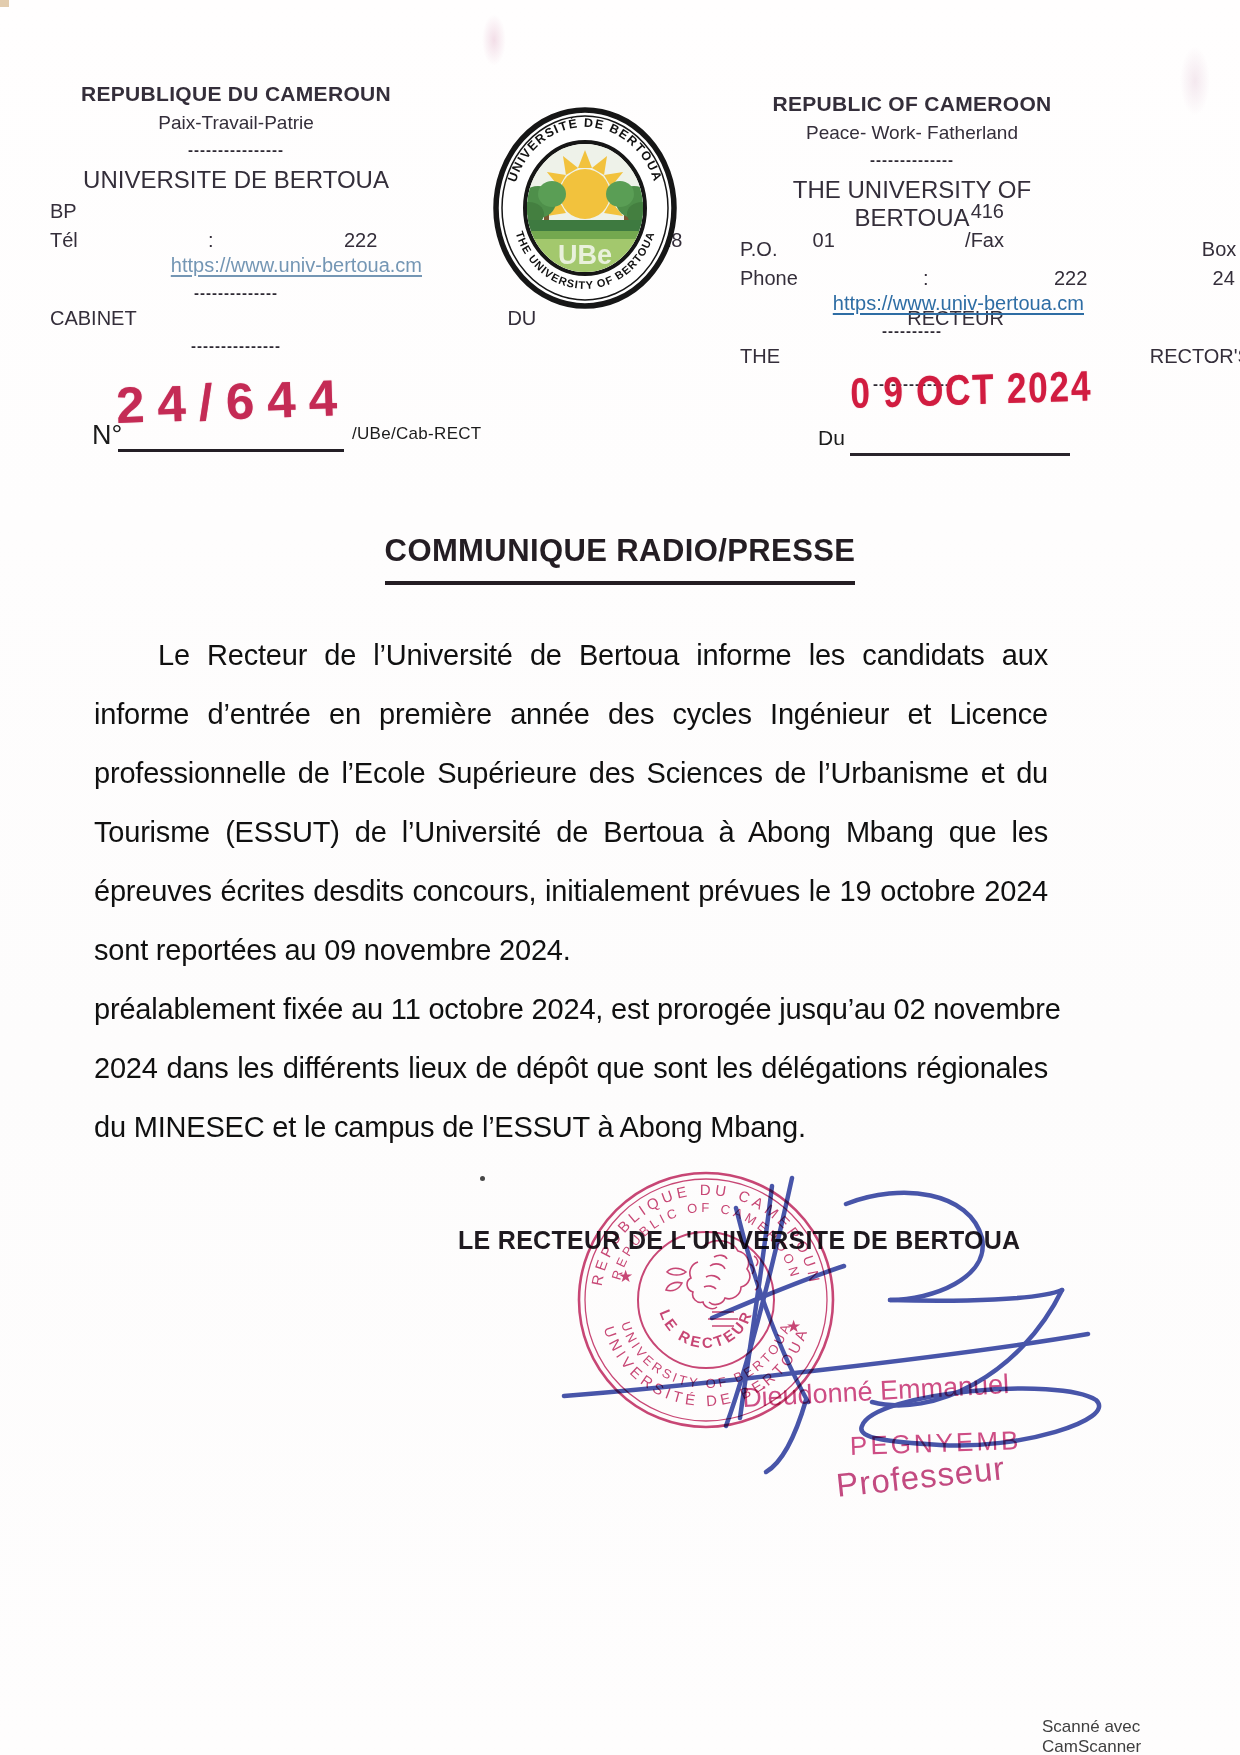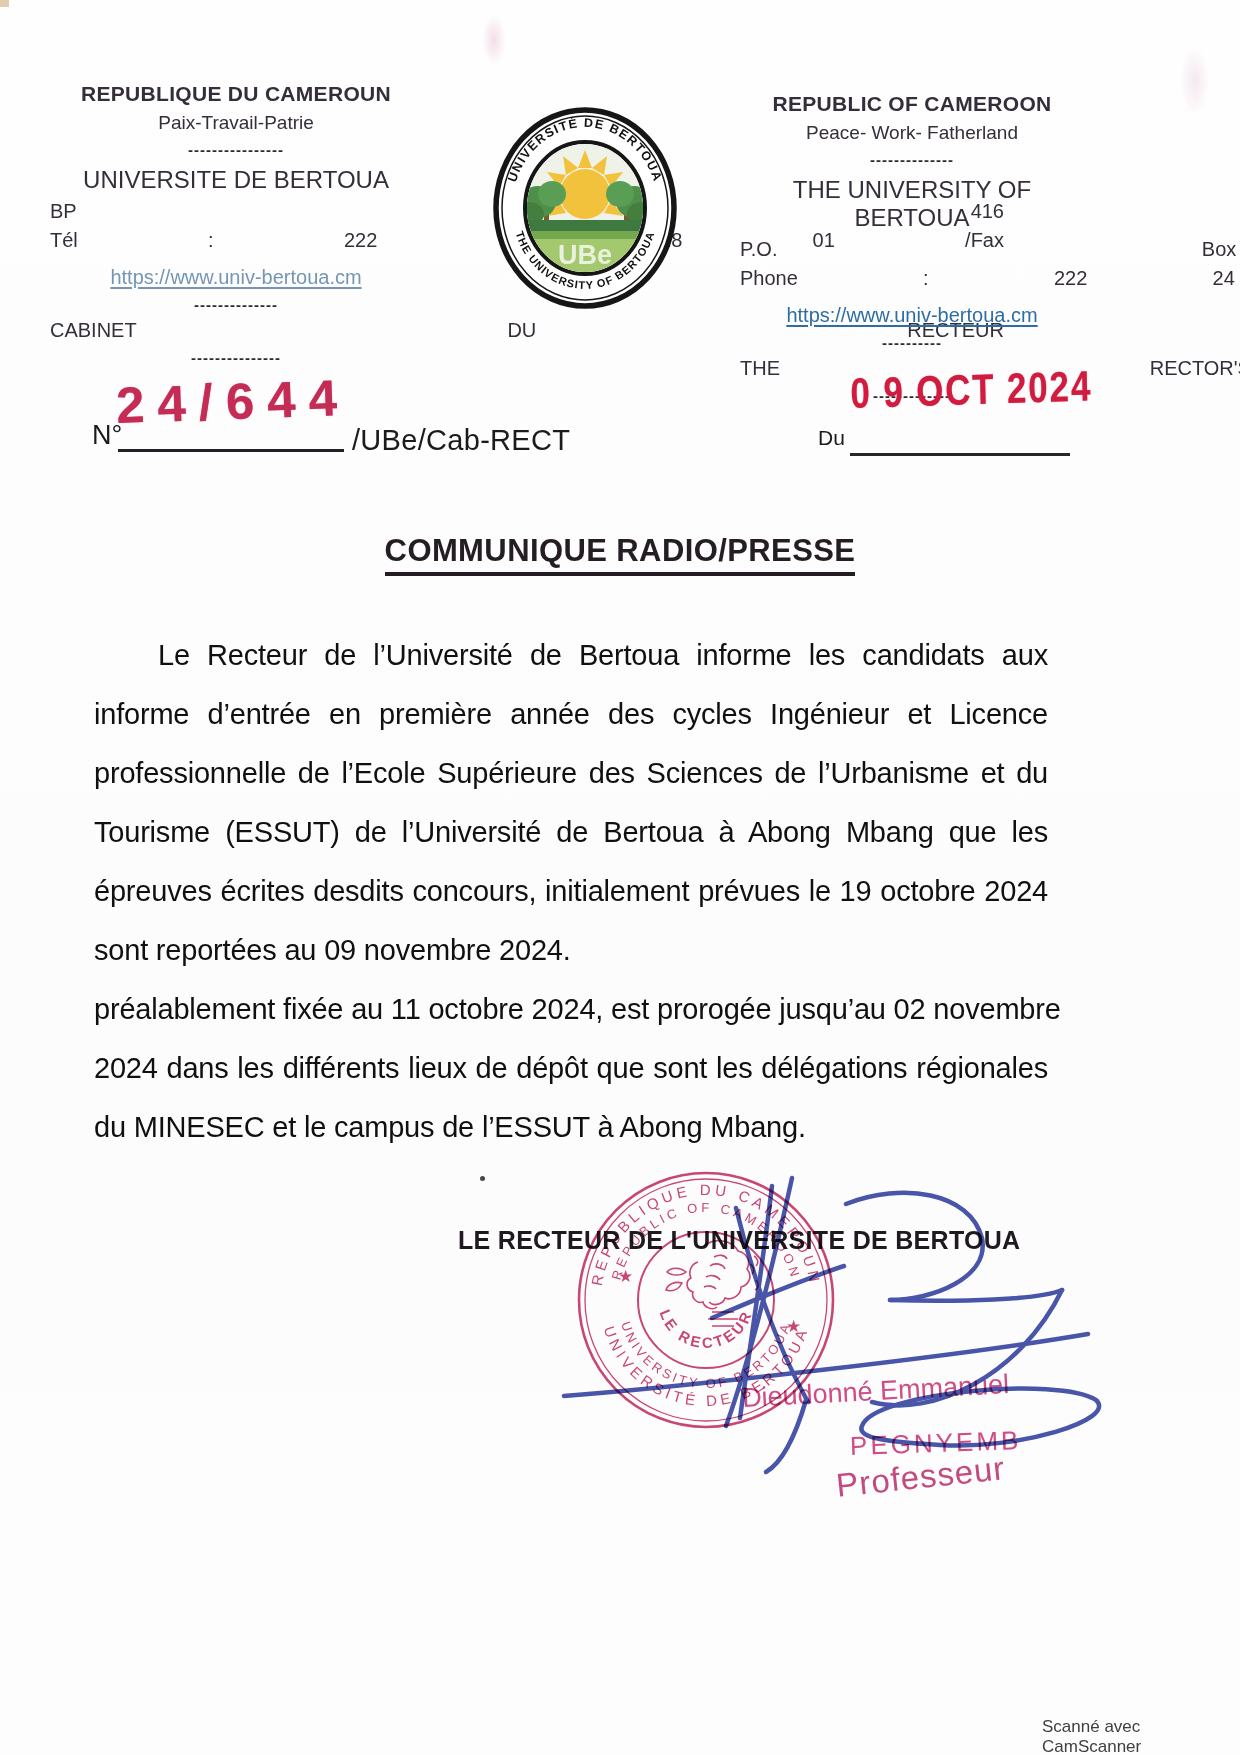--- a/index.html
+++ b/index.html
@@ -10,41 +10,41 @@
   }
   
   .hdr{position:absolute;text-align:center;color:#342e3a;}
   .hdr-left{left:50px;top:82px;width:372px;}
   .hdr-right{left:740px;top:92px;width:344px;}
   .hdr .country{font-weight:bold;font-size:21px;letter-spacing:.3px;}
   .hdr .motto{font-size:19px;margin-top:6px;}
   .hdr .divider{font-size:15px;font-weight:bold;letter-spacing:1px;margin-top:7px;color:#2e2933;}
   .hdr .uline{font-size:24px;margin-top:8px;}
   .hdr .bline{font-size:20px;margin-top:6px;}
-  .hdr .web{font-size:20px;margin-top:14px;text-decoration:underline;text-underline-offset:3px;}
+  .hdr .web{font-size:20px;margin-top:2px;text-decoration:underline;text-underline-offset:3px;text-align:right;}
   .hdr-left .web{color:#7496b4;}
   .hdr-right .web{color:#2e6da4;}
   
   .logo{position:absolute;left:492px;top:106px;}
   
   .ref-label{position:absolute;left:92px;top:420px;font-size:27px;color:#1b1b1b;}
   .ref-number{position:absolute;left:116px;top:372px;font-size:51px;font-weight:bold;
     color:#c42b55;letter-spacing:13px;transform:rotate(-2deg);white-space:nowrap;
     text-shadow:0 0 1px rgba(196,43,85,.6);}
   .ref-underline{position:absolute;left:118px;top:449px;width:226px;height:3px;background:#241f26;}
-  .ref-suffix{position:absolute;left:352px;top:424px;font-size:29px;color:#1b1b1b;letter-spacing:.3px;}
+  .ref-suffix{position:absolute;left:352px;top:424px;font-size:17px;color:#1b1b1b;letter-spacing:.3px;}
   .du-label{position:absolute;left:818px;top:426px;font-size:21px;color:#1b1b1b;}
   .du-underline{position:absolute;left:850px;top:453px;width:220px;height:3px;background:#2a252b;}
   .date-stamp{position:absolute;left:850px;top:370px;font-size:38px;font-weight:bold;color:#d11c40;
     letter-spacing:2px;white-space:nowrap;transform:scale(.92,1.12) rotate(-1.5deg);
     transform-origin:left top;text-shadow:0 0 1px rgba(209,28,64,.55);}
   
   .title-wrap{position:absolute;left:0;top:533px;width:100%;text-align:center;}
   .doc-title{display:inline-block;font-size:31px;font-weight:bold;letter-spacing:.4px;
-    color:#241d23;border-bottom:4px solid #241d23;padding-bottom:3px;text-align:right;}
+    color:#241d23;border-bottom:4px solid #241d23;padding-bottom:12px;text-align:right;}
   
   .body-text{position:absolute;left:94px;top:626px;width:954px;font-size:29px;line-height:59px;color:#101010;letter-spacing:-.2px;}
   .bline{width:954px;text-align:justify;text-align-last:justify;white-space:nowrap;}
   .bline.noexpand{text-align-last:left;}
   .bline.indent{width:890px;padding-left:64px;}
   
   .sig-heading{position:absolute;left:458px;top:1226px;font-size:25px;font-weight:bold;
     color:#1f1a20;letter-spacing:.3px;white-space:nowrap;}
   .seal{position:absolute;left:566px;top:1160px;mix-blend-mode:multiply;opacity:.93;}
   .autograph{position:absolute;left:540px;top:1150px;mix-blend-mode:multiply;}

